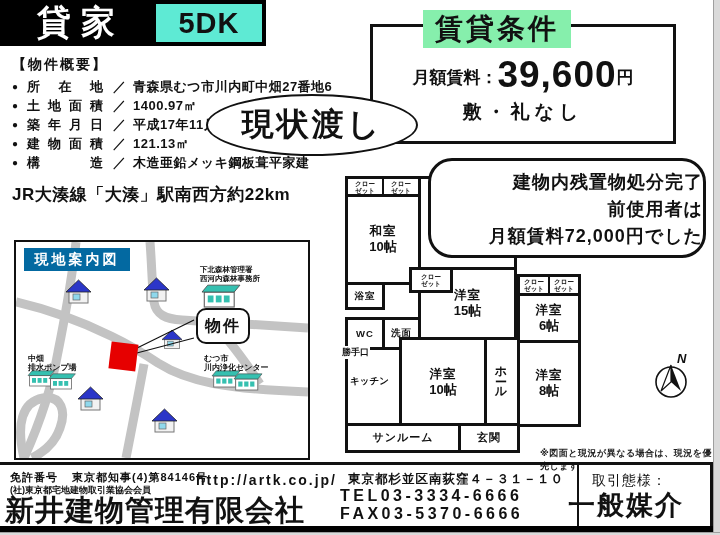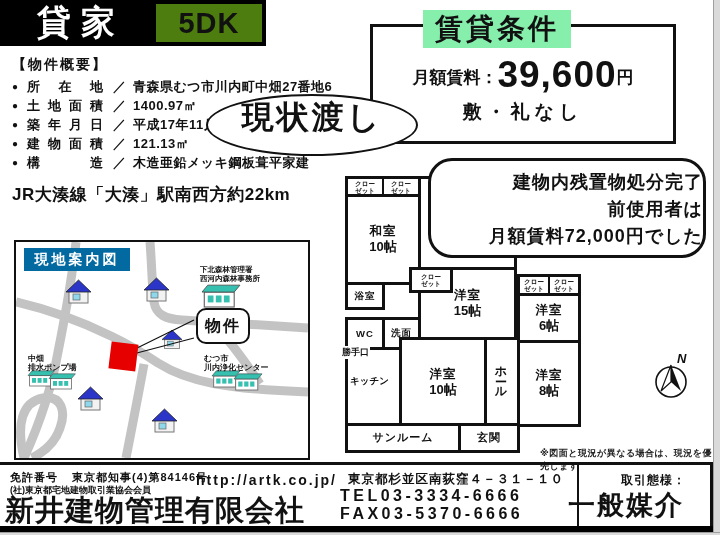--- a/index.html
+++ b/index.html
@@ -9,21 +9,21 @@
     position: relative; width: 720px; height: 535px;
     background:#ffffff; overflow:hidden; color:#111;
   }
   .abs { position:absolute; }
   .preline { white-space: pre-line; }
 
   
   .banner { left:0; top:0; width:152px; height:46px; background:#000;
     color:#fff; display:flex; align-items:center; justify-content:center;
     font-size:34px; font-weight:bold; letter-spacing:10px; padding-left:10px; }
-  .badge { left:152px; top:0; width:114px; height:46px; background:#4d7c0f;
+  .badge { left:152px; top:0; width:114px; height:46px; background:#5eead4;
     border:4px solid #000; display:flex; align-items:center; justify-content:center;
     font-size:29px; font-weight:bold; letter-spacing:1px; }
 
   
   .rental { left:370px; top:24px; width:306px; height:120px; border:3px solid #111; background:#fff; z-index:3; }
   .rental-title { position:absolute; top:-17px; left:50px; background:#86efac;
     padding:0 12px; font-size:28px; font-weight:bold; letter-spacing:3px; }
   .rent-line { margin-top:27px; text-align:center; }
   .rent-label { font-size:17px; font-weight:bold; vertical-align:4px; }
   .rent-value { font-size:37px; font-weight:bold; letter-spacing:1px; }
@@ -34,21 +34,21 @@
   .overview { left:12px; top:56px; width:350px; }
   .ov-heading { font-size:14px; font-weight:bold; letter-spacing:2px; }
   .ov-row { margin-top:6px; height:13px; display:flex; align-items:center; font-weight:bold; font-size:13px; }
   .ov-bullet { font-size:10px; margin-right:9px; }
   .ov-label { display:inline-block; width:76px; text-align:justify; text-align-last:justify; }
   .ov-sep { margin:0 7px 0 10px; }
   .ov-value { letter-spacing:0.5px; }
 
   
   .oval { left:206px; top:94px; width:212px; height:62px; border:2.5px solid #111;
-    border-radius:50%; background:#fff; display:flex; justify-content:center;
+    border-radius:50%; background:#fff; display:flex; align-items:center; justify-content:center;
     font-size:32px; font-weight:bold; letter-spacing:3px; z-index:4; }
 
   
   .access { left:12px; top:183px; font-size:17px; font-weight:bold; letter-spacing:0.5px; }
 
   
   .notice { left:428px; top:158px; width:278px; height:100px; border:3px solid #111;
     border-radius:24px; background:#fff; z-index:5; text-align:right; padding-top:8px; }
   .notice div { font-size:18px; font-weight:bold; line-height:27px; letter-spacing:1px; }
 
@@ -92,21 +92,21 @@
   .footer-divider { left:577px; top:462px; width:2px; height:64px; background:#111; }
   .footer-right-border { left:710px; top:462px; width:3px; height:64px; background:#111; }
   .license { left:10px; top:470px; font-size:11px; font-weight:bold; letter-spacing:1px; }
   .license .gap { display:inline-block; width:14px; }
   .membership { left:10px; top:484px; font-size:9px; font-weight:600; }
   .company { left:5px; top:491px; font-size:29px; font-weight:bold; letter-spacing:1px; }
   .url { left:196px; top:472px; font-size:14px; font-weight:bold; letter-spacing:2px; }
   .address { left:348px; top:471px; font-size:12.5px; font-weight:bold; letter-spacing:1px; }
   .tel { left:340px; top:487px; font-size:16px; font-weight:bold; letter-spacing:3.5px; }
   .fax { left:340px; top:505px; font-size:16px; font-weight:bold; letter-spacing:3.5px; }
-  .deal-label { left:592px; top:472px; font-size:12px; font-weight:bold; letter-spacing:1px;margin-left:29px; }
+  .deal-label { left:592px; top:472px; font-size:14px; font-weight:normal; letter-spacing:1px; }
   .deal-type { left:568px; top:487px; font-size:27px; font-weight:bold; letter-spacing:2px; }
   .bottom-bar { left:0; top:526px; width:713px; height:6px; background:#000; }
   .edge-right { left:713px; top:0; width:7px; height:535px; background:#dadada; border-left:1px solid #9f9f9f; }
   .edge-bottom { left:0; top:532px; width:720px; height:3px; background:#dadada; border-top:1px solid #9f9f9f; }
 </style>
 </head>
 <body>
 
 <div class="page">
 

